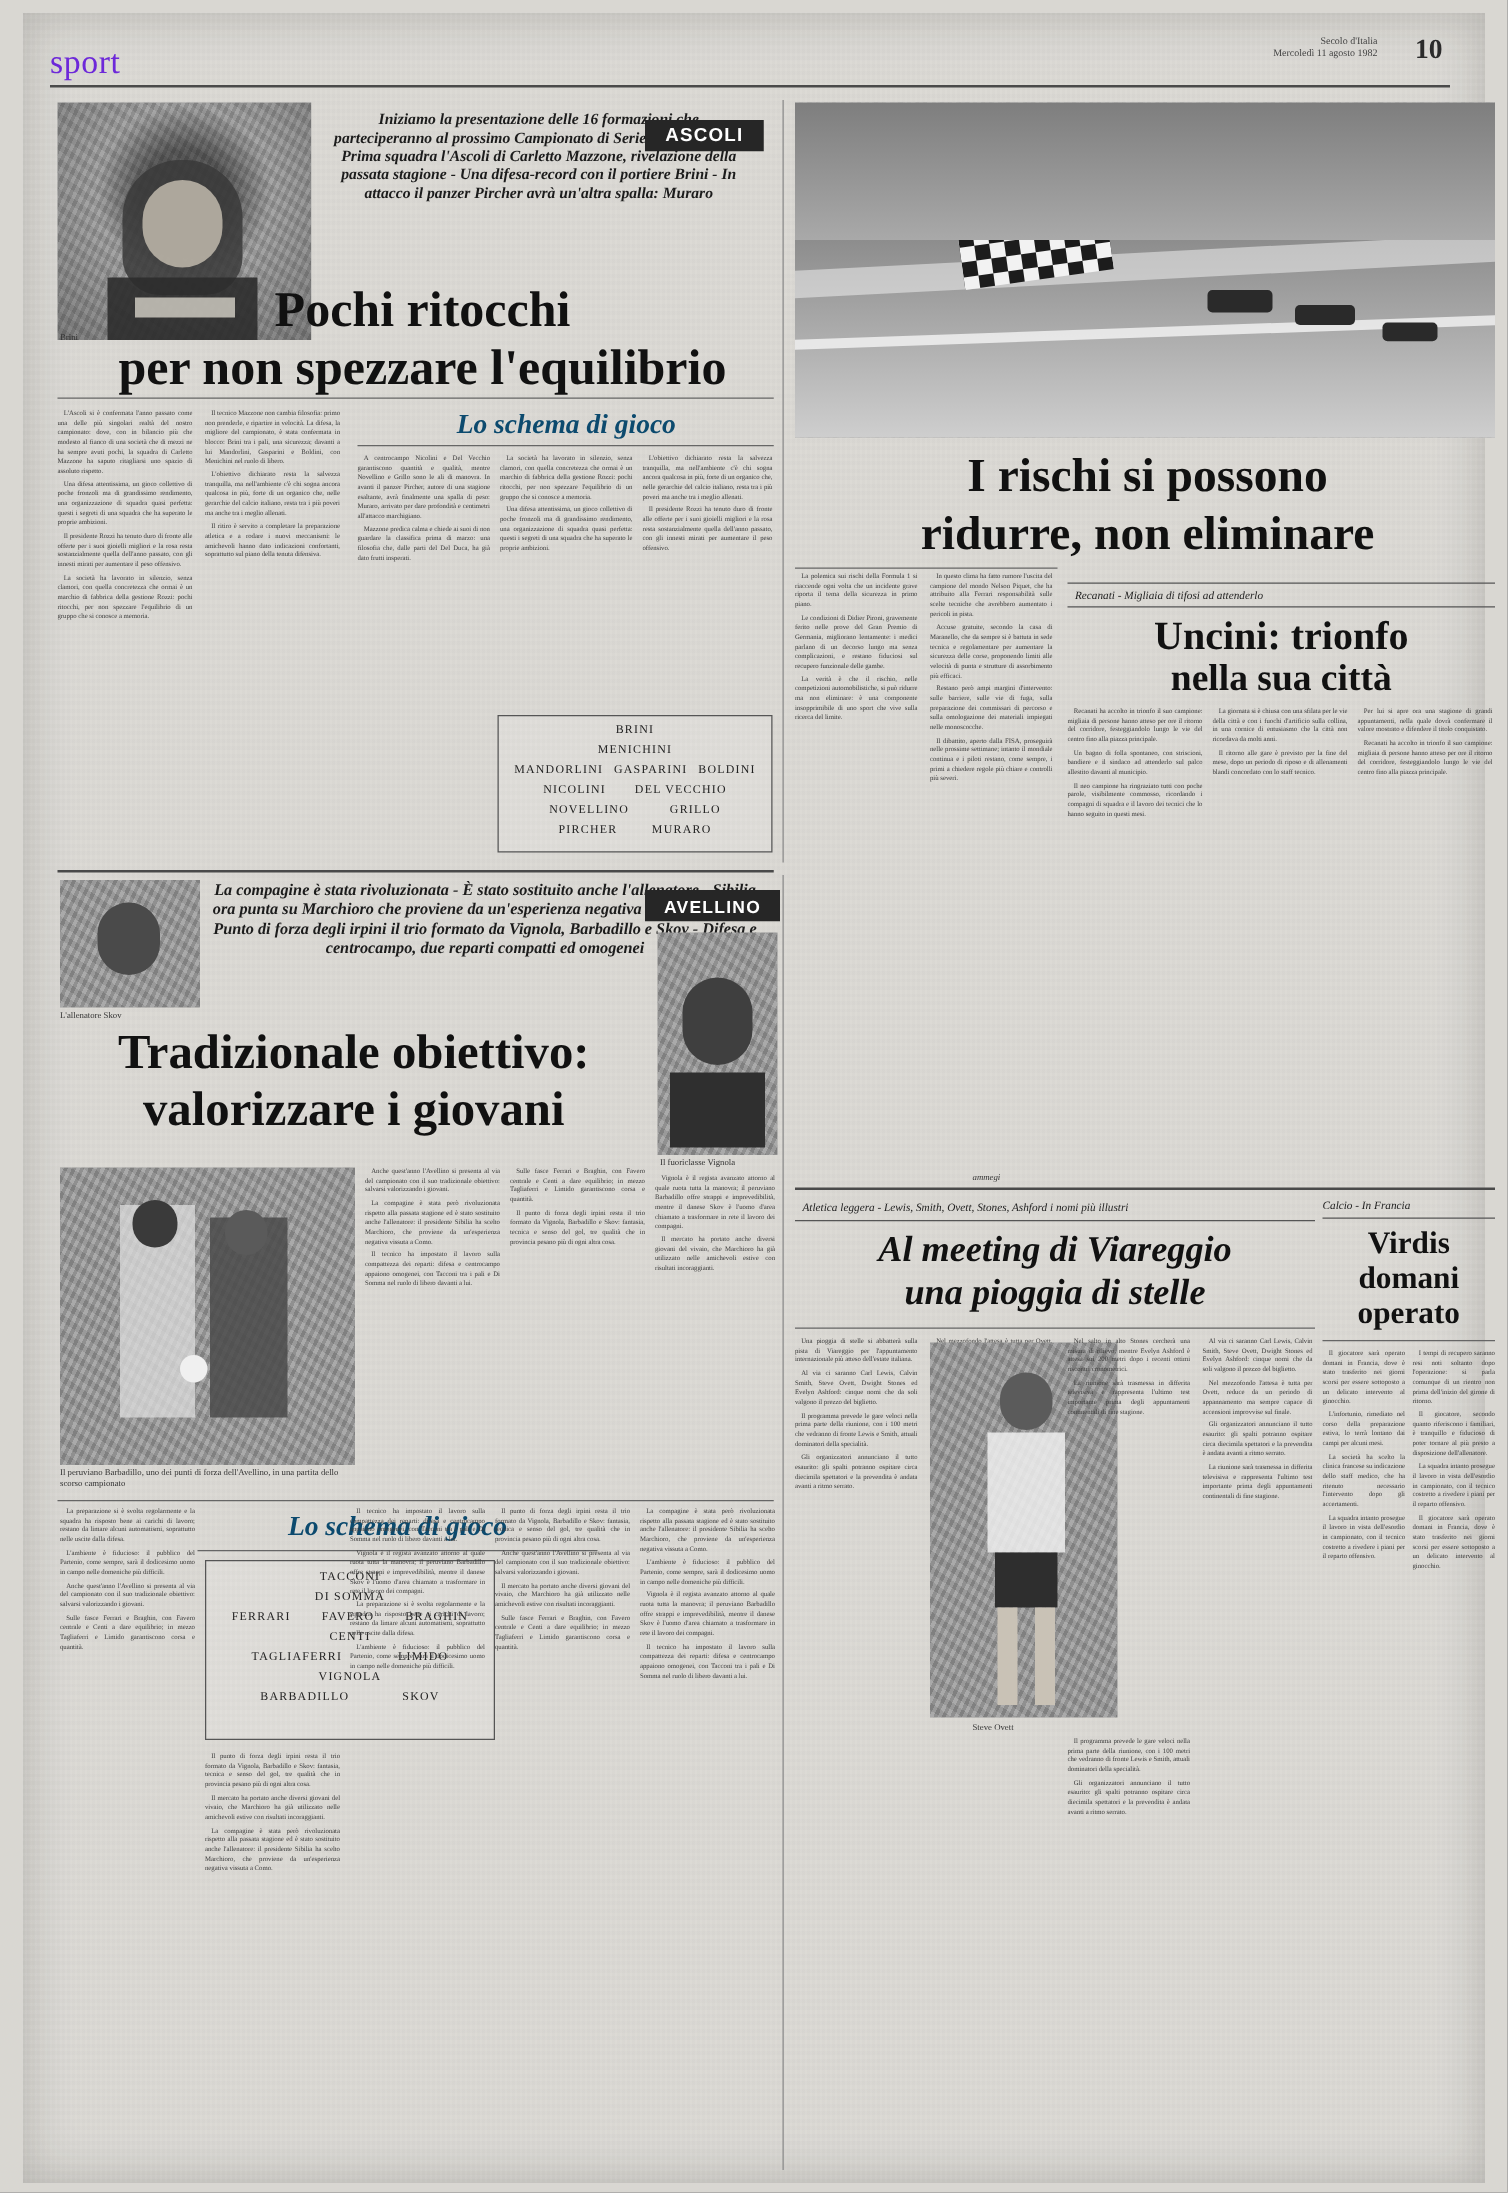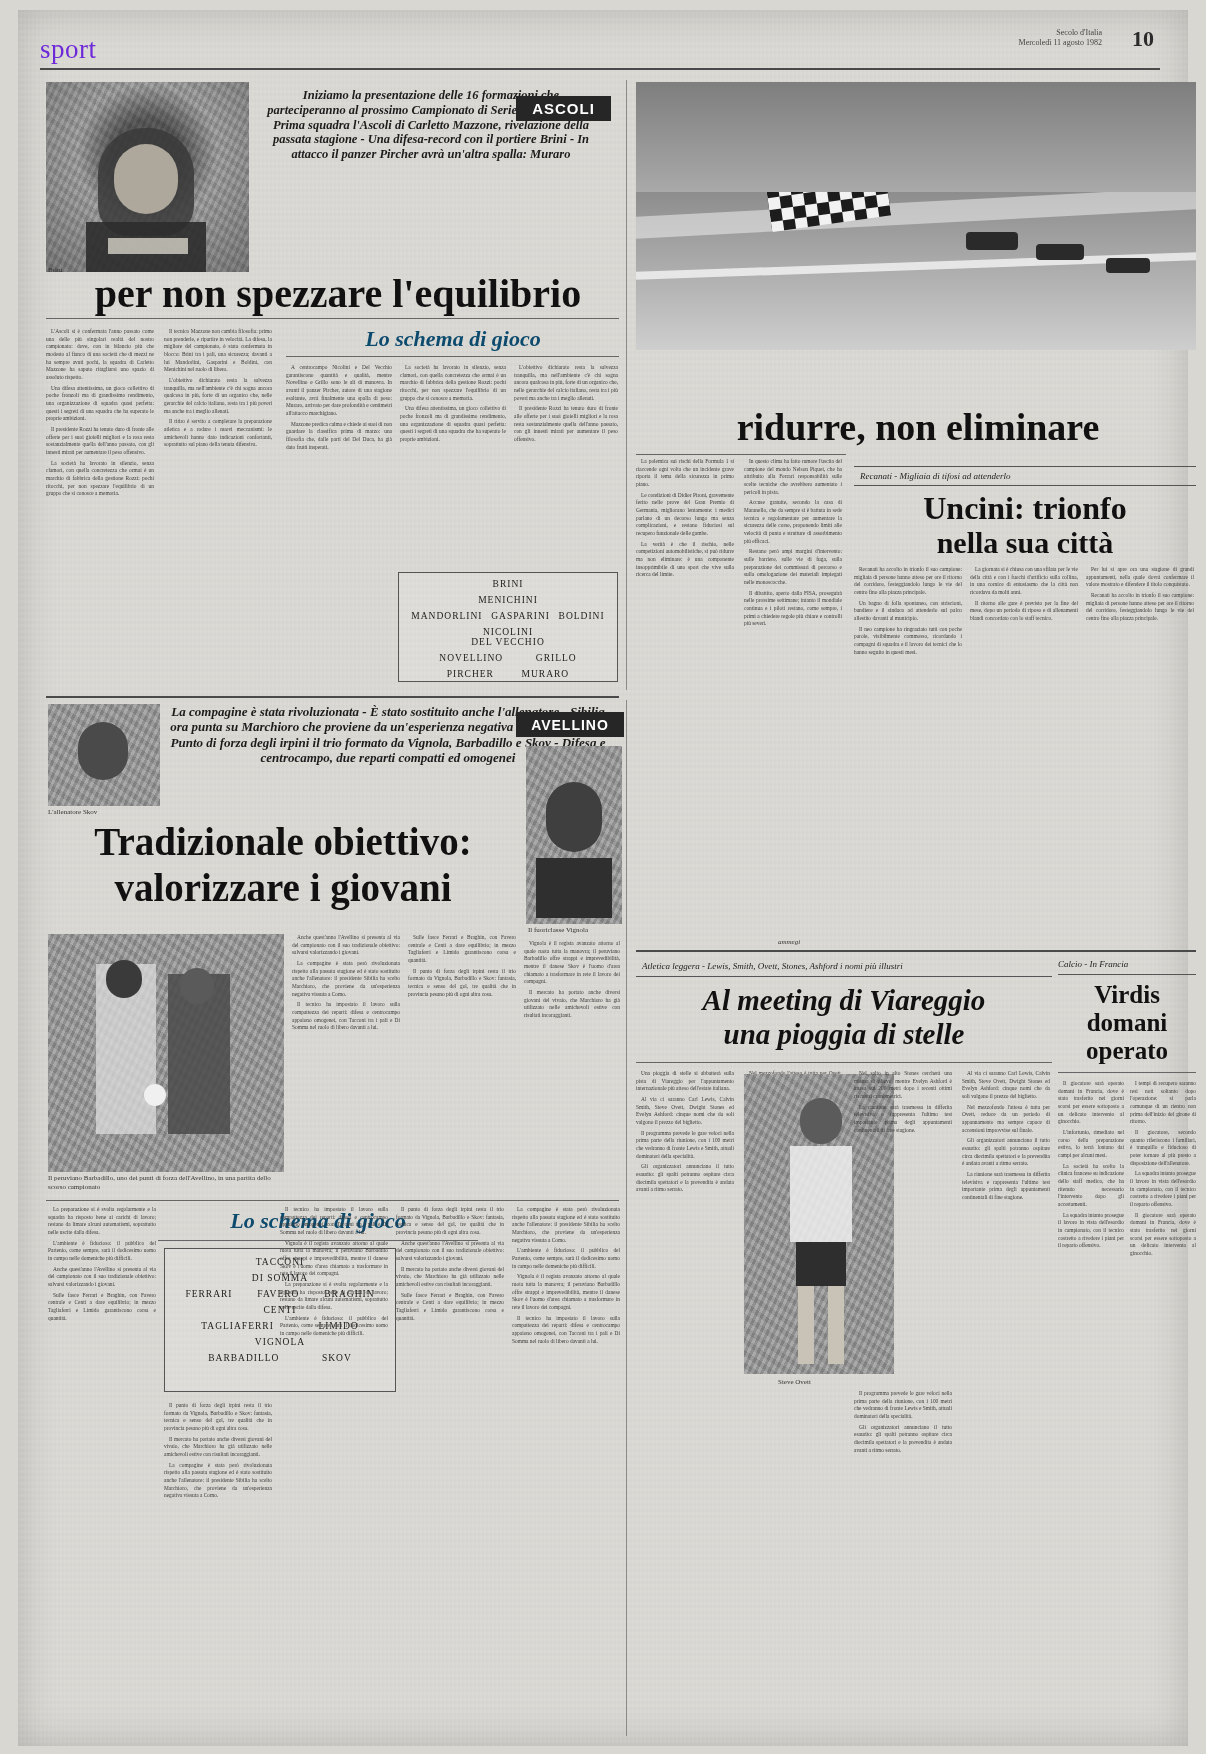--- a/index.html
+++ b/index.html
@@ -113,20 +113,21 @@
       <div style="position:absolute;left:68px;top:62px;width:64px;height:70px;border-radius:32px;background:#b9b2a6;opacity:.9;"></div>
       <div style="position:absolute;left:40px;top:140px;width:120px;height:54px;background:#2c2c2c;opacity:.9;"></div>
       <div style="position:absolute;left:62px;top:156px;width:80px;height:16px;background:#d6d2c8;opacity:.8;"></div>
     </div>
     <div class="cap" style="left:30px;top:256px;">Brini</div>
 
     <div class="kicker" style="left:248px;top:78px;width:330px;font-size:12.5px;">Iniziamo la presentazione delle 16 formazioni che parteciperanno al prossimo Campionato di Serie «A» di calcio - Prima squadra l'Ascoli di Carletto Mazzone, rivelazione della passata stagione - Una difesa-record con il portiere Brini - In attacco il panzer Pircher avrà un'altra spalla: Muraro</div>
 
     <div class="teamtag" style="left:498px;top:86px;width:95px;height:25px;font-size:15px;">ASCOLI</div>
 
+    <div class="headline" style="left:40px;top:218px;width:560px;font-size:40px;">Pochi ritocchi</div>
     <div class="headline" style="left:40px;top:264px;width:560px;font-size:40px;">per non spezzare l'equilibrio</div>
 
     <div class="rule hrule" style="left:28px;top:308px;width:573px;height:1px;background:#666;"></div>
 
     <div class="schema-title" style="left:270px;top:316px;width:330px;font-size:22px;">Lo schema di gioco</div>
     <div class="rule hrule" style="left:268px;top:346px;width:333px;height:1px;background:#666;"></div>
 
     <div class="col" style="left:28px;top:318px;width:108px;height:350px;">
       <p>L'Ascoli si è confermata l'anno passato come una delle più singolari realtà del nostro campionato: dove, con in bilancio più che modesto al fianco di una società che di mezzi ne ha sempre avuti pochi, la squadra di Carletto Mazzone ha saputo ritagliarsi uno spazio di assoluto rispetto.</p>
       <p>Una difesa attentissima, un gioco collettivo di poche fronzoli ma di grandissimo rendimento, una organizzazione di squadra quasi perfetta: questi i segreti di una squadra che ha superato le proprie ambizioni.</p>
@@ -156,21 +157,21 @@
           <span>BRINI</span>
         </div>
       <div class="row">
           <span>MENICHINI</span>
         </div>
       <div class="row">
         <span>MANDORLINI</span>
         <span>GASPARINI</span>
         <span>BOLDINI</span>
       </div>
-      <div class="row" style="padding-left:24px;padding-right:24px;flex-direction:column;">
+      <div class="row" style="padding-left:24px;padding-right:24px;">
         <span>NICOLINI</span>
         <span>DEL VECCHIO</span>
       </div>
       <div class="row" style="padding-left:24px;padding-right:24px;">
         <span>NOVELLINO</span>
         <span>GRILLO</span>
       </div>
       <div class="row" style="padding-left:34px;padding-right:34px;">
         <span>PIRCHER</span>
         <span>MURARO</span>
@@ -187,20 +188,21 @@
       <div style="position:absolute;left:0;top:120px;width:560px;height:22px;background:#efefef;opacity:.55;transform:skewY(-3deg);"></div>
       <div style="position:absolute;left:0;top:180px;width:560px;height:8px;background:#ffffff;opacity:.7;transform:skewY(-2deg);"></div>
       <div style="position:absolute;left:130px;top:60px;width:120px;height:82px;background:
         repeating-conic-gradient(#1c1c1c 0 25%, #f2f2f2 0 50%) 0 0/24px 24px;transform:rotate(-8deg);"></div>
       <div style="position:absolute;left:330px;top:150px;width:52px;height:18px;background:#2a2a2a;border-radius:4px;"></div>
       <div style="position:absolute;left:400px;top:162px;width:48px;height:16px;background:#2a2a2a;border-radius:4px;"></div>
       <div style="position:absolute;left:470px;top:176px;width:44px;height:15px;background:#2a2a2a;border-radius:4px;"></div>
       <div style="position:absolute;left:0;top:0;width:560px;height:110px;background:linear-gradient(180deg,#7e7e7e,#a9a9a9);"></div>
     </div>
 
+    <div class="headline" style="left:620px;top:352px;width:560px;font-size:38px;">I rischi si possono</div>
     <div class="headline" style="left:620px;top:398px;width:560px;font-size:38px;">ridurre, non eliminare</div>
 
     <div class="rule hrule" style="left:618px;top:444px;width:210px;height:1px;background:#666;"></div>
 
     <div class="col" style="left:618px;top:448px;width:98px;height:510px;">
       <p>La polemica sui rischi della Formula 1 si riaccende ogni volta che un incidente grave riporta il tema della sicurezza in primo piano.</p>
       <p>Le condizioni di Didier Pironi, gravemente ferito nelle prove del Gran Premio di Germania, migliorano lentamente: i medici parlano di un decorso lungo ma senza complicazioni, e restano fiduciosi sul recupero funzionale delle gambe.</p>
       <p>La verità è che il rischio, nelle competizioni automobilistiche, si può ridurre ma non eliminare: è una componente insopprimibile di uno sport che vive sulla ricerca del limite.</p>
     </div>
     <div class="col" style="left:726px;top:448px;width:98px;height:510px;">

